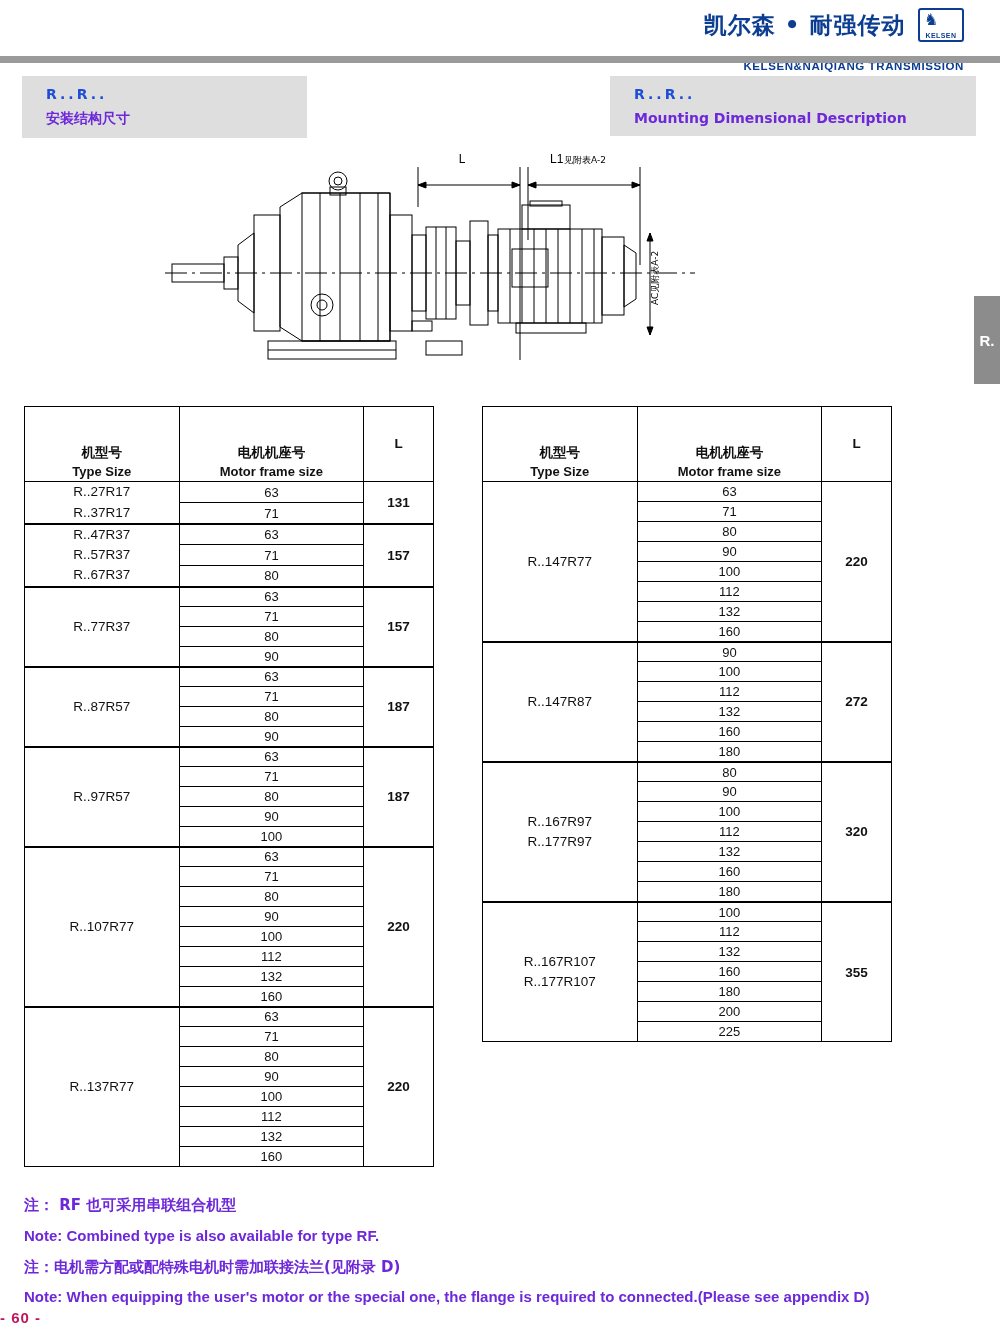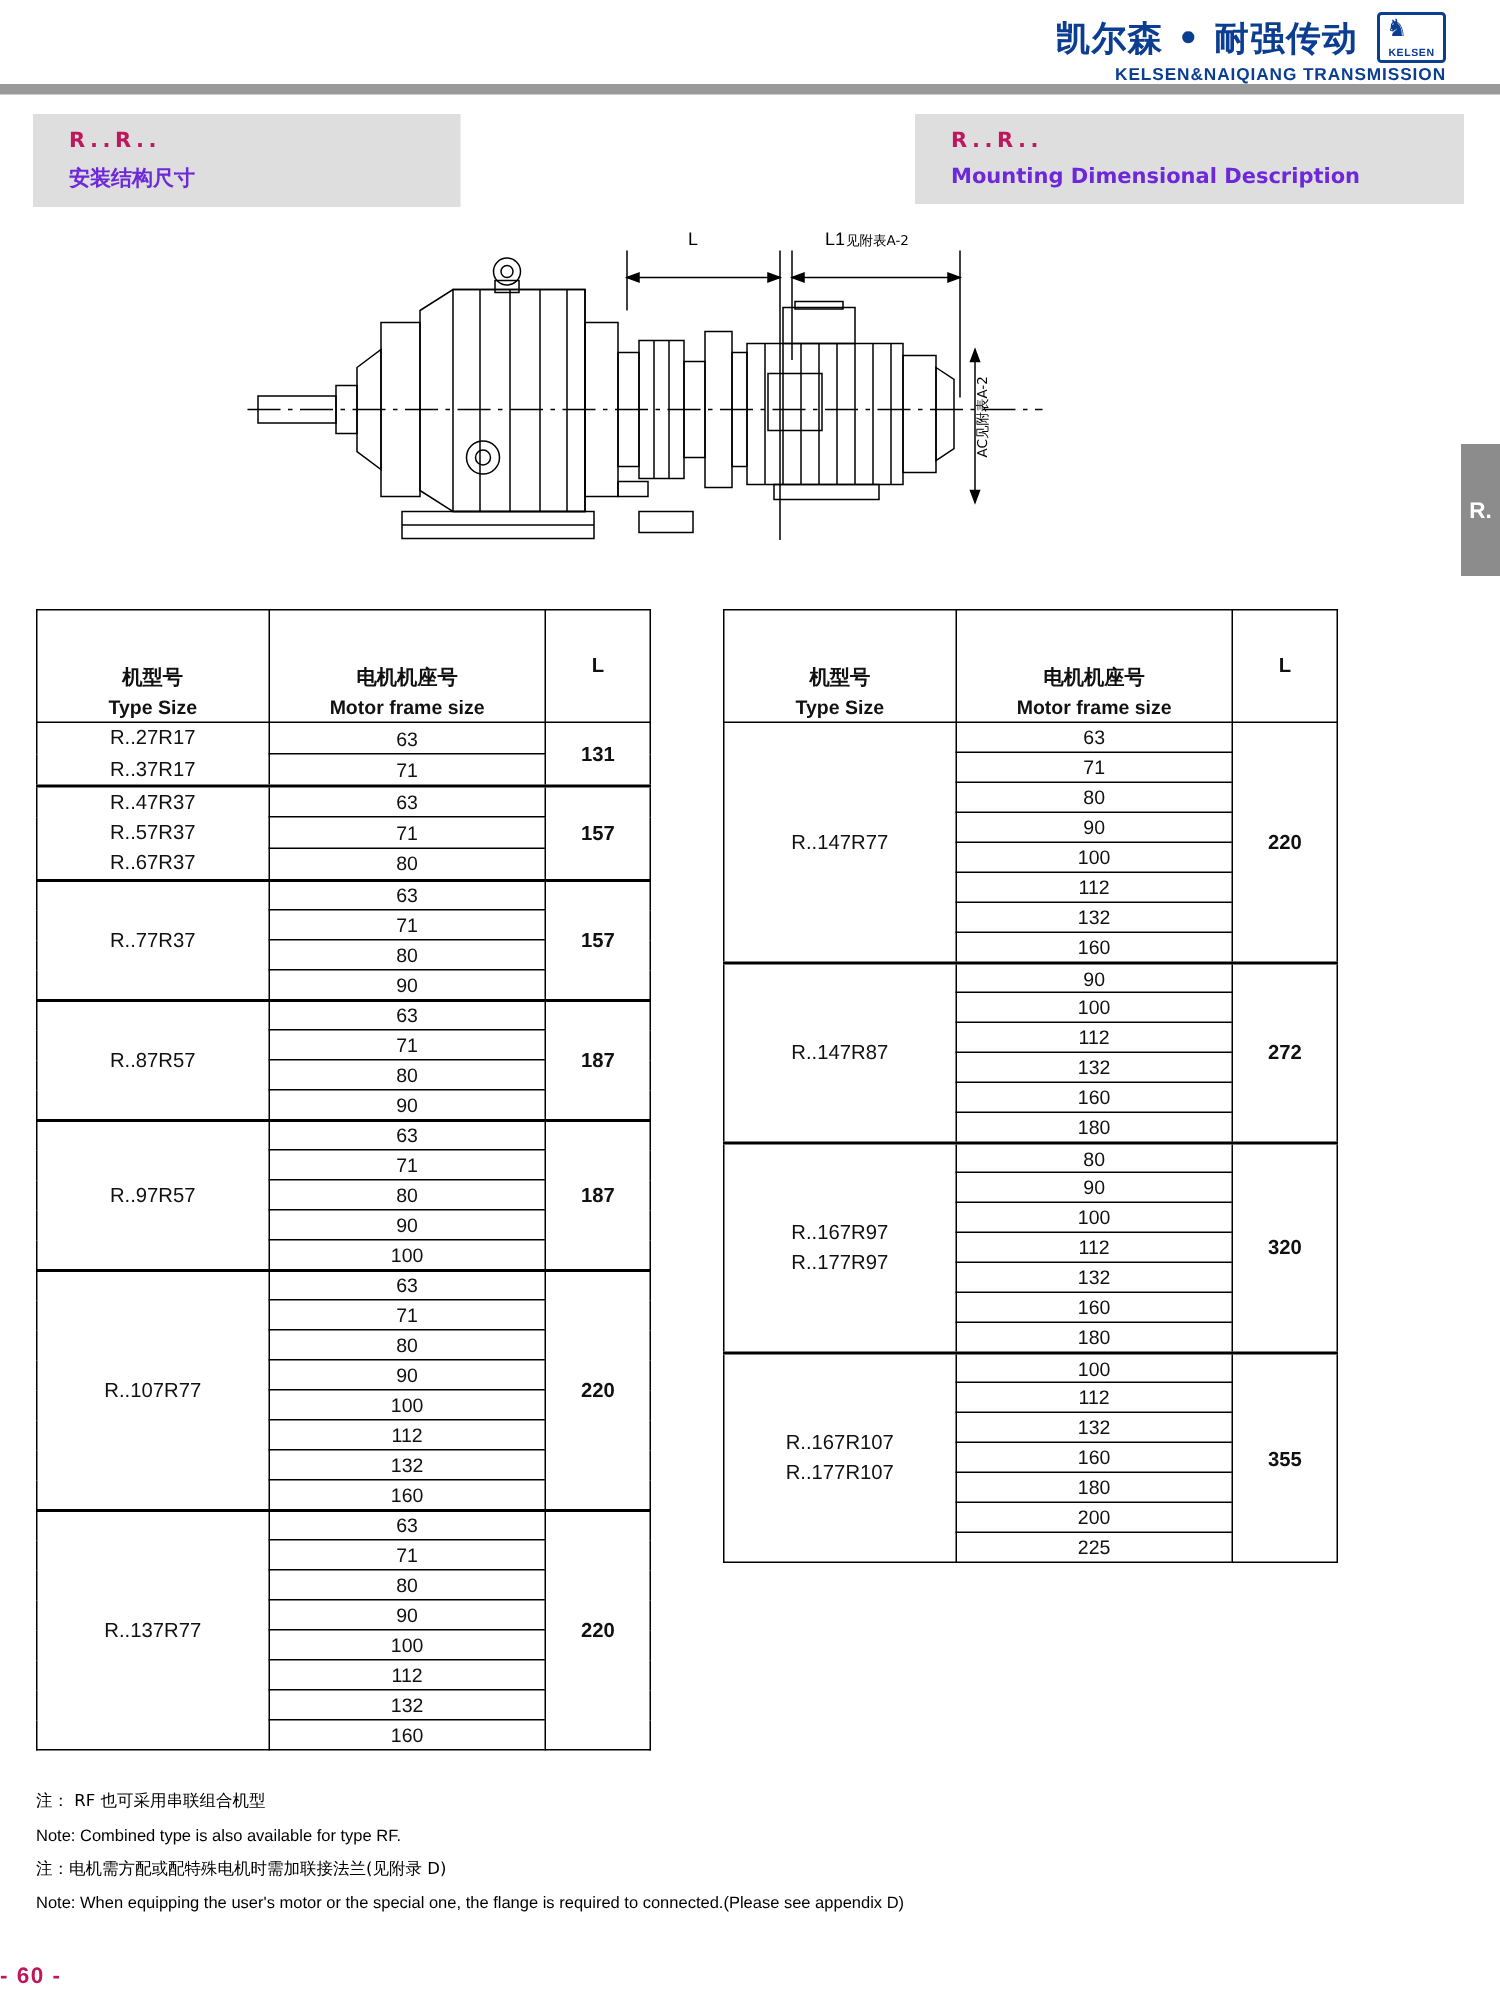--- a/index.html
+++ b/index.html
@@ -54,21 +54,21 @@
     position: absolute;
     bottom: 1px; left: 0; right: 0;
     text-align: center;
     font-size: 7px;
     font-weight: bold;
     color: #0b3d91;
     letter-spacing: 0.4px;
   }
   .brand-en {
     display: block;
-    margin-top: 2px;
+    margin-top: 18px;
     font-size: 11.5px;
     font-weight: bold;
     color: #0b3d91;
     letter-spacing: 0.6px;
   }
   .header-rule {
     position: absolute;
     left: 0; top: 56px;
     width: 1000px; height: 7px;
     background: #9a9a9a;
@@ -80,21 +80,21 @@
     background: #dedede;
     padding: 10px 0 10px 24px;
   }
   .title-left { left: 22px; top: 76px; width: 285px; }
   .title-right { left: 610px; top: 76px; width: 366px; }
   .title-line1 {
     font-family: "DejaVu Sans", sans-serif;
     font-size: 14px;
     font-weight: bold;
     letter-spacing: 3px;
-    color: #be185d;
+    color: #1d4ed8;
   }
   .title-line2 {
     margin-top: 8px;
     font-family: "DejaVu Sans", sans-serif;
     font-size: 14px;
     font-weight: bold;
     color: #6d28d9;
   }
 
   
@@ -149,23 +149,24 @@
   .r-l { font-size: 13.5px; }
   .thick-top { border-top: 2px solid #000 !important; margin-left: 12px; }
 
   
   .notes {
     position: absolute;
     left: 24px; top: 1190px;
     width: 940px;
   }
   .note-line {
-    font-size: 11px;
+    font-size: 15px;
     line-height: 2.05;
-    color: #000000;
+    color: #6d28d9;
+    font-weight: bold;
   }
   .note-cn { font-family: "DejaVu Sans", sans-serif; }
 
   .page-num {
     position: absolute;
     left: 0; right: 0;
     bottom: 16px;
     text-align: left;
     font-size: 15px;
     color: #be185d;

